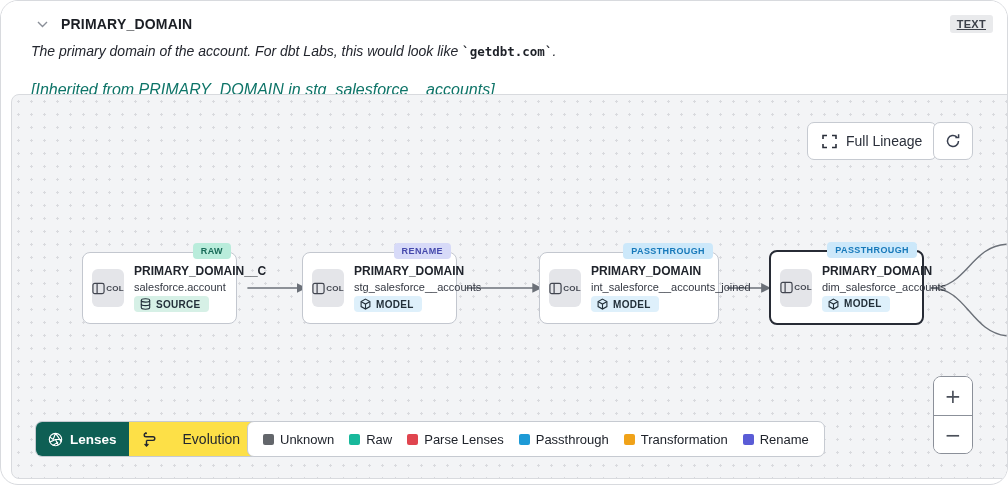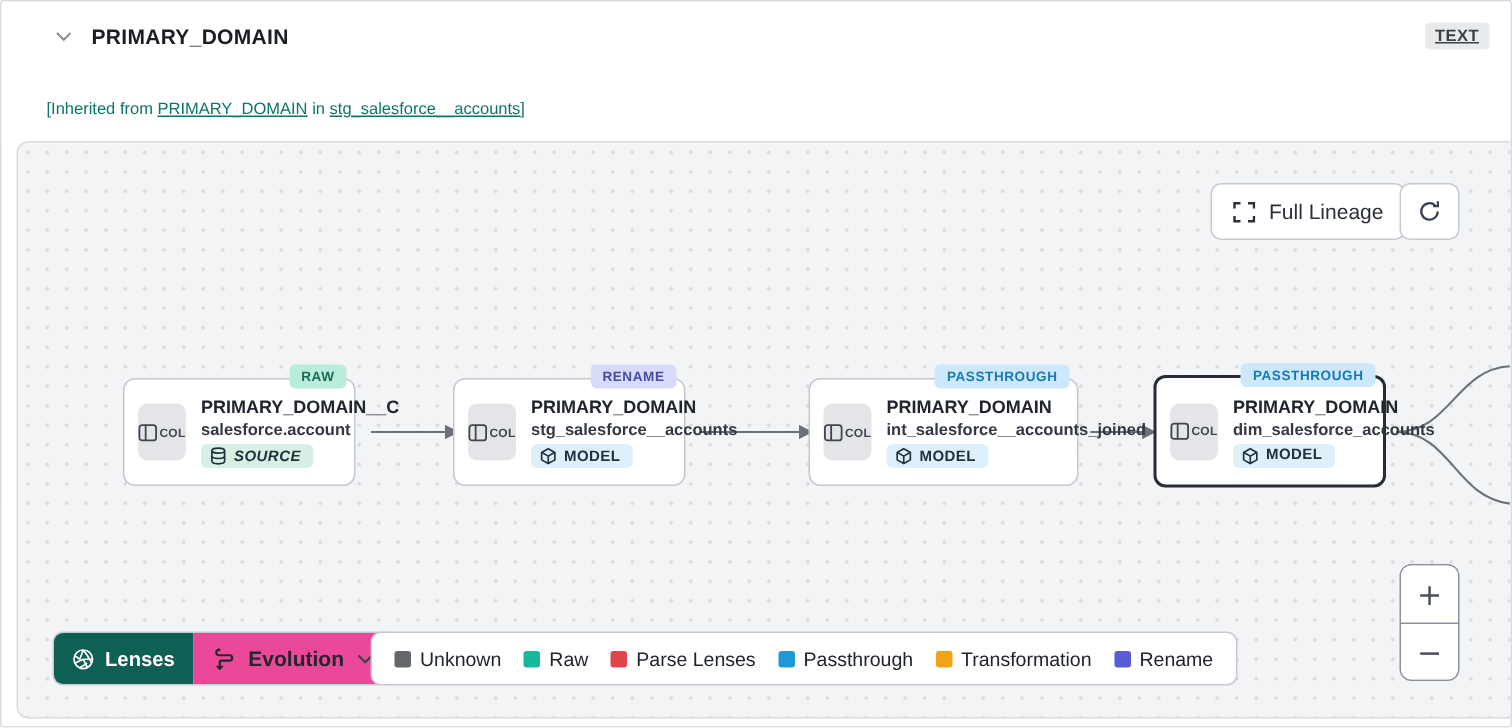--- a/index.html
+++ b/index.html
@@ -1,32 +1,32 @@
 <!DOCTYPE html>
 <html><head>
 <meta charset="utf-8">
 <style>
   * { margin: 0; padding: 0; box-sizing: border-box; }
   html,body { background:#fff; }
   body { font-family: "Liberation Sans", "DejaVu Sans", sans-serif; }
   .page {
     position: relative; width: 1008px; height: 485px;
-    background: #fff; border: 1px solid #d8dade; border-radius: 2px;
+    background: #fff; border: 1px solid #d8dade; border-radius: 18px;
     overflow: hidden;
   }
 
   
   .header { position: absolute; left: 0; top: 0; width: 100%; height: 93px; background: #fff; }
   .header-row { position: absolute; left: 30px; top: 12px; right: 14px; display: flex; align-items: center; }
   .chevron-toggle { width: 22px; height: 22px; display: flex; align-items: center; justify-content: center; cursor: pointer; color:#8a8f98; margin-right: 8px; }
   .page-title { font-size: 14px; font-weight: 700; color: #1b1e24; letter-spacing: .2px; }
   .type-badge { margin-left: auto; background: #e9eaec; color: #3c4049; font-size: 11px; font-weight: 600; padding: 3px 7px; border-radius: 3px; letter-spacing: .3px; text-decoration: underline; }
   .description { position: absolute; left: 30px; top: 42px; font-size: 14px; font-style: italic; color: #23262e; }
   .description code { font-family: "DejaVu Sans Mono", "Liberation Mono", monospace; font-weight: 700; font-style: normal; font-size: 12.5px; color: #1e2128; }
-  .inherited { position: absolute; left: 30px; top: 66px; font-size: 11px; color: #0e7468; }
+  .inherited { position: absolute; left: 30px; top: 80px; font-size: 16px; font-style: italic; color: #0e7468; }
   .inherited a { color: #0e7468; text-decoration: underline; cursor: pointer; }
 
   
   .canvas {
     position: absolute; left: 10px; top: 93px; width: 1008px; height: 385px;
     background-color: #f3f4f6;
     background-image: radial-gradient(#d9dade 1px, transparent 1.2px);
     background-size: 13px 13px;
     border: 1px solid #d8dade; border-radius: 8px;
   }
@@ -53,21 +53,21 @@
   }
   .node.selected { border: 2px solid #272b35; height: 75px; }
   .col-chip {
     width: 32px; height: 38px; background: #e4e5e9; border-radius: 6px;
     display: flex; flex-direction: row; align-items: center; justify-content: center; gap: 1px;
     color: #41454f; flex: 0 0 auto;
   }
   .col-chip .col-label { font-size: 8px; font-weight: 700; letter-spacing: .2px; }
   .node-body { display: flex; flex-direction: column; gap: 3px; min-width: 0; }
   .node-title { font-size: 12px; font-weight: 600; color: #20242c; white-space: nowrap; }
-  .node-subtitle { font-size: 11px; color: #343842; white-space: nowrap; font-weight: bold; }
+  .node-subtitle { font-size: 11px; color: #343842; white-space: nowrap; }
   .resource-chip {
     display: inline-flex; align-items: center; gap: 5px; align-self: flex-start;
     padding: 2px 8px 2px 6px; border-radius: 4px;
     font-size: 10px; font-weight: 700; color: #23303a; letter-spacing: .3px;
   }
   .node-badge {
     position: absolute; top: -10px; right: 5px;
     font-size: 9px; font-weight: 700; letter-spacing: .4px;
     padding: 3px 8px; border-radius: 4px;
   }
@@ -76,22 +76,22 @@
   .lens-bar {
     position: absolute; left: 23px; top: 326px; height: 36px;
     display: flex; align-items: stretch;
     border: 1px solid #c6cad1; border-radius: 7px; overflow: hidden; background: #fff;
   }
   .lenses-btn {
     display: flex; align-items: center; gap: 7px; padding: 12px 12px;
     background: #0e5f54; color: #fff; font-size: 13.5px; font-weight: 600; cursor: pointer;
   }
   .lens-select {
-    display: flex; align-items: center; gap: 9px; padding: 0 13px;
-    background: #ec4899; color: #22262e; font-size: 14px; cursor: pointer; font-weight: bold;
+    display: flex; align-items: center; gap: 26px; padding: 0 13px;
+    background: #fde047; color: #22262e; font-size: 14px; cursor: pointer;
   }
 
   
   .legend {
     position: absolute; left: 235px; top: 326px; height: 36px;
     display: flex; align-items: center; gap: 15px; padding: 0 15px;
     background: #fff; border: 1px solid #c6cad1; border-radius: 7px;
   }
   .legend-item { display: flex; align-items: center; gap: 6px; font-size: 13px; color: #20242c; }
   .legend-swatch { width: 11px; height: 11px; border-radius: 2px; display: inline-block; }
@@ -119,20 +119,21 @@
   <div class="header">
     <div class="header-row">
       <span class="chevron-toggle">
         <svg width="11" height="7" viewBox="0 0 11 7">
             <polyline points="1,1 5.5,5.5 10,1" fill="none" stroke="currentColor" stroke-width="1.4"></polyline>
           </svg>
       </span>
       <span class="page-title">PRIMARY_DOMAIN</span>
       <span class="type-badge">TEXT</span>
     </div>
+    <div class="description"><span>The primary domain of the account. For dbt Labs, this would look like </span><code>`getdbt.com`</code><span>.</span></div>
     <div class="inherited"><span>[Inherited from </span><a>PRIMARY_DOMAIN</a><span> in </span><a>stg_salesforce__accounts</a><span>]</span></div>
   </div>
 
   <div class="canvas">
 
     <svg class="edges" viewBox="0 0 988 385">
       <defs>
         <marker id="arrow" viewBox="0 0 8 8" refX="7" refY="4" markerWidth="7" markerHeight="7" orient="auto">
           <path d="M0,0 L8,4 L0,8 z" fill="#6b7078"></path>
         </marker>
@@ -169,21 +170,21 @@
       <div class="col-chip">
         <svg width="13" height="13" viewBox="0 0 14 14" fill="none" stroke="#41454f" stroke-width="1.3">
             <rect x="1" y="1.5" width="12" height="11" rx="2"></rect>
             <line x1="5.5" y1="1.5" x2="5.5" y2="12.5"></line>
           </svg>
         <span class="col-label">COL</span>
       </div>
       <div class="node-body">
         <span class="node-title">PRIMARY_DOMAIN__C</span>
         <span class="node-subtitle">salesforce.account</span>
-        <span class="resource-chip" style="background-color: rgb(214, 240, 230); font-style: italic;">
+        <span class="resource-chip" style="background-color: rgb(214, 240, 230);">
           <svg width="11" height="12" viewBox="0 0 12 13" fill="none" stroke="#23303a" stroke-width="1.2">
               <ellipse cx="6" cy="2.6" rx="4.6" ry="1.8"></ellipse>
               <path d="M1.4 2.6 V10.4 c0 1 2.1 1.8 4.6 1.8 s4.6-.8 4.6-1.8 V2.6"></path>
               <path d="M1.4 6.5 c0 1 2.1 1.8 4.6 1.8 s4.6-.8 4.6-1.8"></path>
             </svg>
           <span>SOURCE</span>
         </span>
       </div>
     </div>
 

